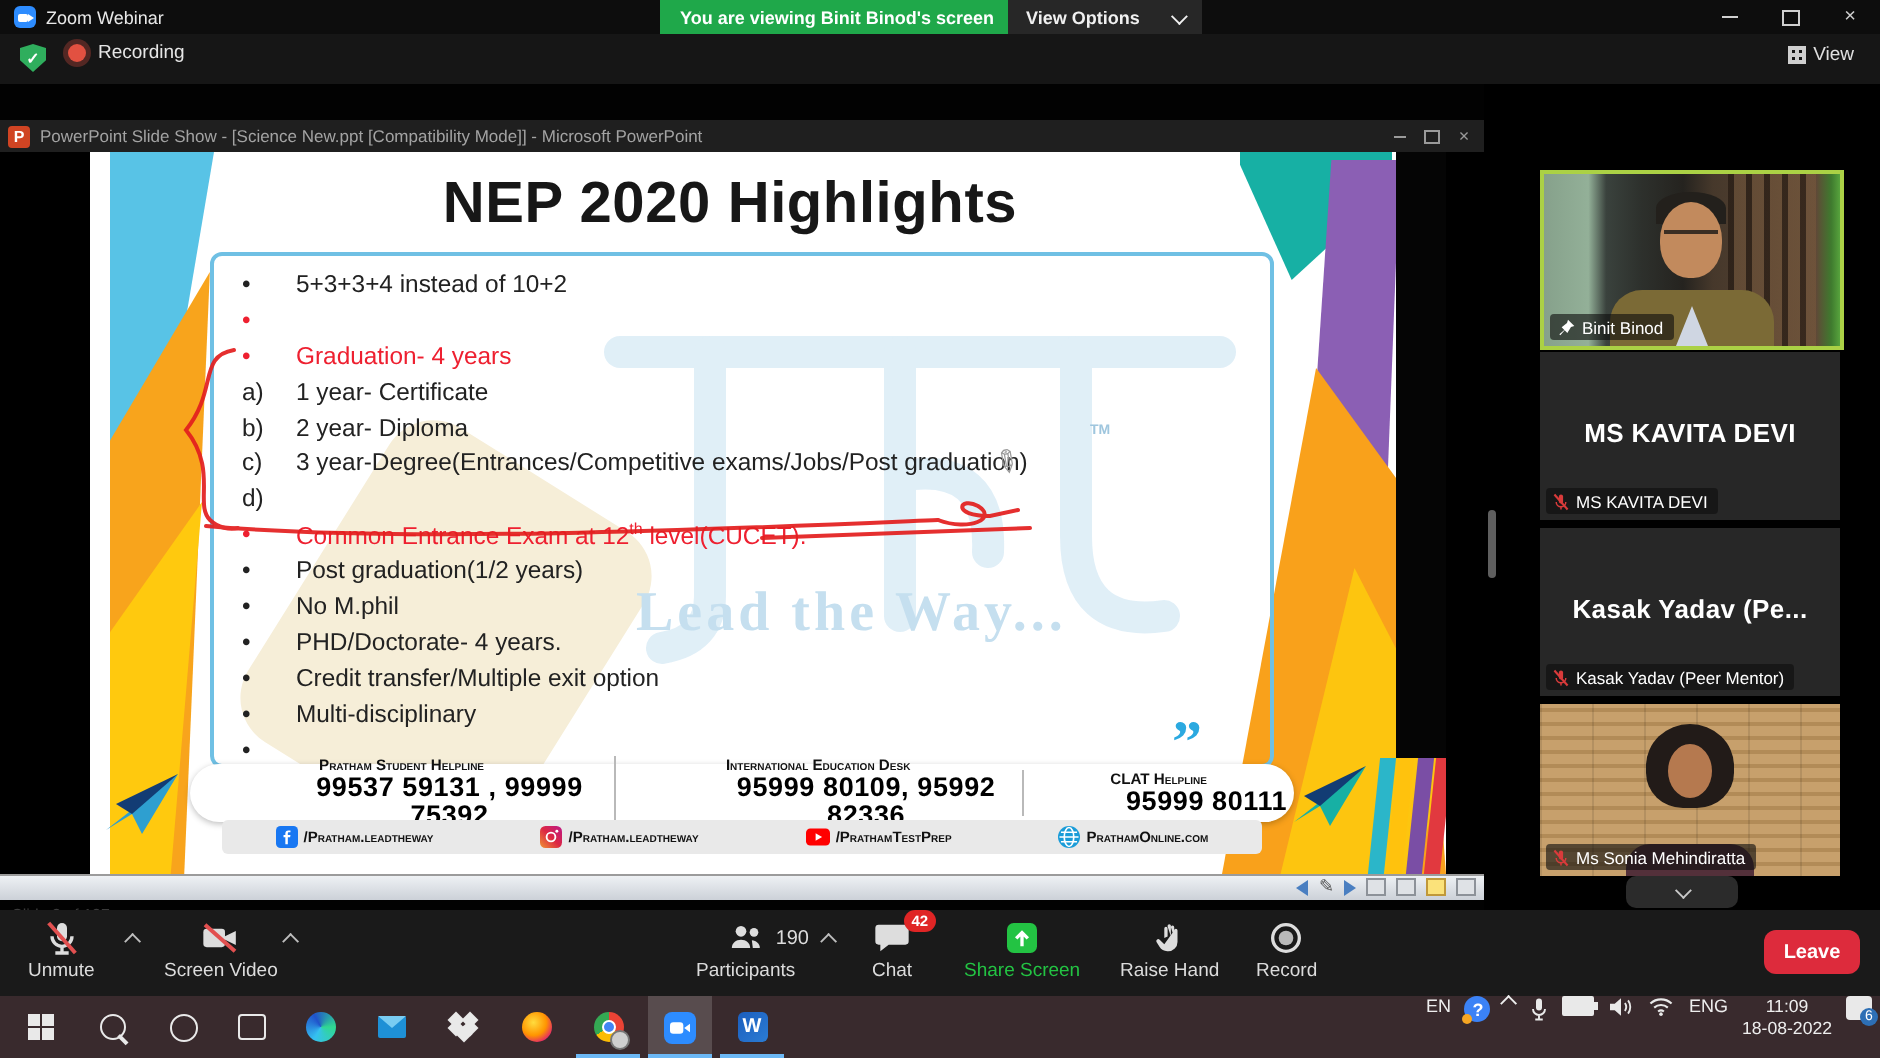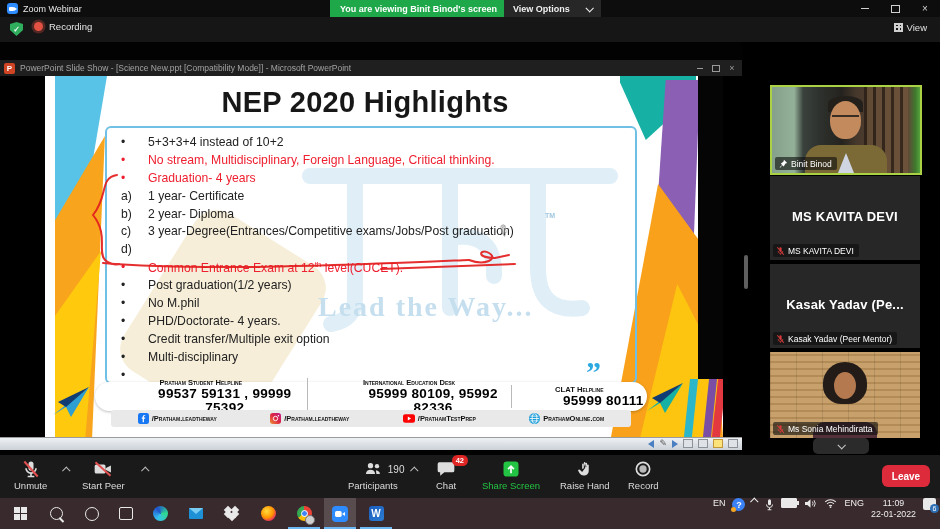--- a/index.html
+++ b/index.html
@@ -272,21 +272,20 @@
 
           <div class="abs slide-title">NEP 2020 Highlights</div>
 
           <div class="abs content-box">
             <div class="brow">
                 <span class="bm">•</span>
                 <span class="bt">5+3+3+4 instead of 10+2</span>
               </div>
             <div class="brow red">
                 <span class="bm">•</span>
-                <span class="bt">No stream, Multidisciplinary, Foreign Language, Critical thinking.</span>
               </div>
             <div class="brow red">
                 <span class="bm">•</span>
                 <span class="bt">Graduation- 4 years</span>
               </div>
             <div class="brow">
                 <span class="bm">a)</span>
                 <span class="bt">1 year- Certificate</span>
               </div>
             <div class="brow">
@@ -509,21 +508,21 @@
       <span>Unmute</span>
     </div>
     <span class="chev up tchev" style="left:64px;"></span>
 
     <div class="tbtn" style="left:82px;">
       <svg width="22" height="20" viewBox="0 0 24 24">
           <rect x="2" y="6.5" width="13" height="11" rx="2" fill="#ddd"></rect>
           <path d="M15 11l6.5-3.2v8.4L15 13z" fill="#ddd"></path>
           <line x1="3" y1="4" x2="21" y2="20" stroke="#e25050" stroke-width="2.4"></line>
         </svg>
-      <span>Start Peer</span>
+      <span>Screen Video</span>
     </div>
     <span class="chev up tchev" style="left:143px;"></span>
 
     <div class="tbtn" style="left:348px;">
       <span style="position:relative;">
         <svg width="22" height="20" viewBox="0 0 24 24">
             <circle cx="9" cy="8" r="3.2" fill="#ddd"></circle>
             <path d="M3.5 18c0-3.1 2.5-5 5.5-5s5.5 1.9 5.5 5z" fill="#ddd"></path>
             <circle cx="16.8" cy="8.6" r="2.6" fill="#ddd"></circle>
             <path d="M15.5 13.4c2.7.3 4.8 2 4.8 4.6h-4.2" fill="#ddd"></path>
@@ -638,21 +637,21 @@
           <path d="M1 5h3l4-3.5v11L4 9H1z" fill="#e9e9e9"></path>
           <path d="M10.5 4.5a4.5 4.5 0 0 1 0 5M12.5 2.8a7 7 0 0 1 0 8.4" stroke="#e9e9e9" fill="none" stroke-width="1.2"></path>
         </svg>
       <svg width="13" height="10" viewBox="0 0 16 12">
           <path d="M1.5 4.5a9.5 9.5 0 0 1 13 0M3.8 7a6.3 6.3 0 0 1 8.4 0M6.2 9.4a3 3 0 0 1 3.6 0" stroke="#e9e9e9" fill="none" stroke-width="1.3"></path>
           <circle cx="8" cy="11" r="1.1" fill="#e9e9e9"></circle>
         </svg>
       <span>ENG</span>
       <span class="clock">
         <span>11:09</span><br>
-        <span>22-01-2022</span>
+        <span>18-08-2022</span>
       </span>
       <span class="notific">
           <b>6</b>
         </span>
     </div>
   </div>
 
 </div>
 
 </body></html>

